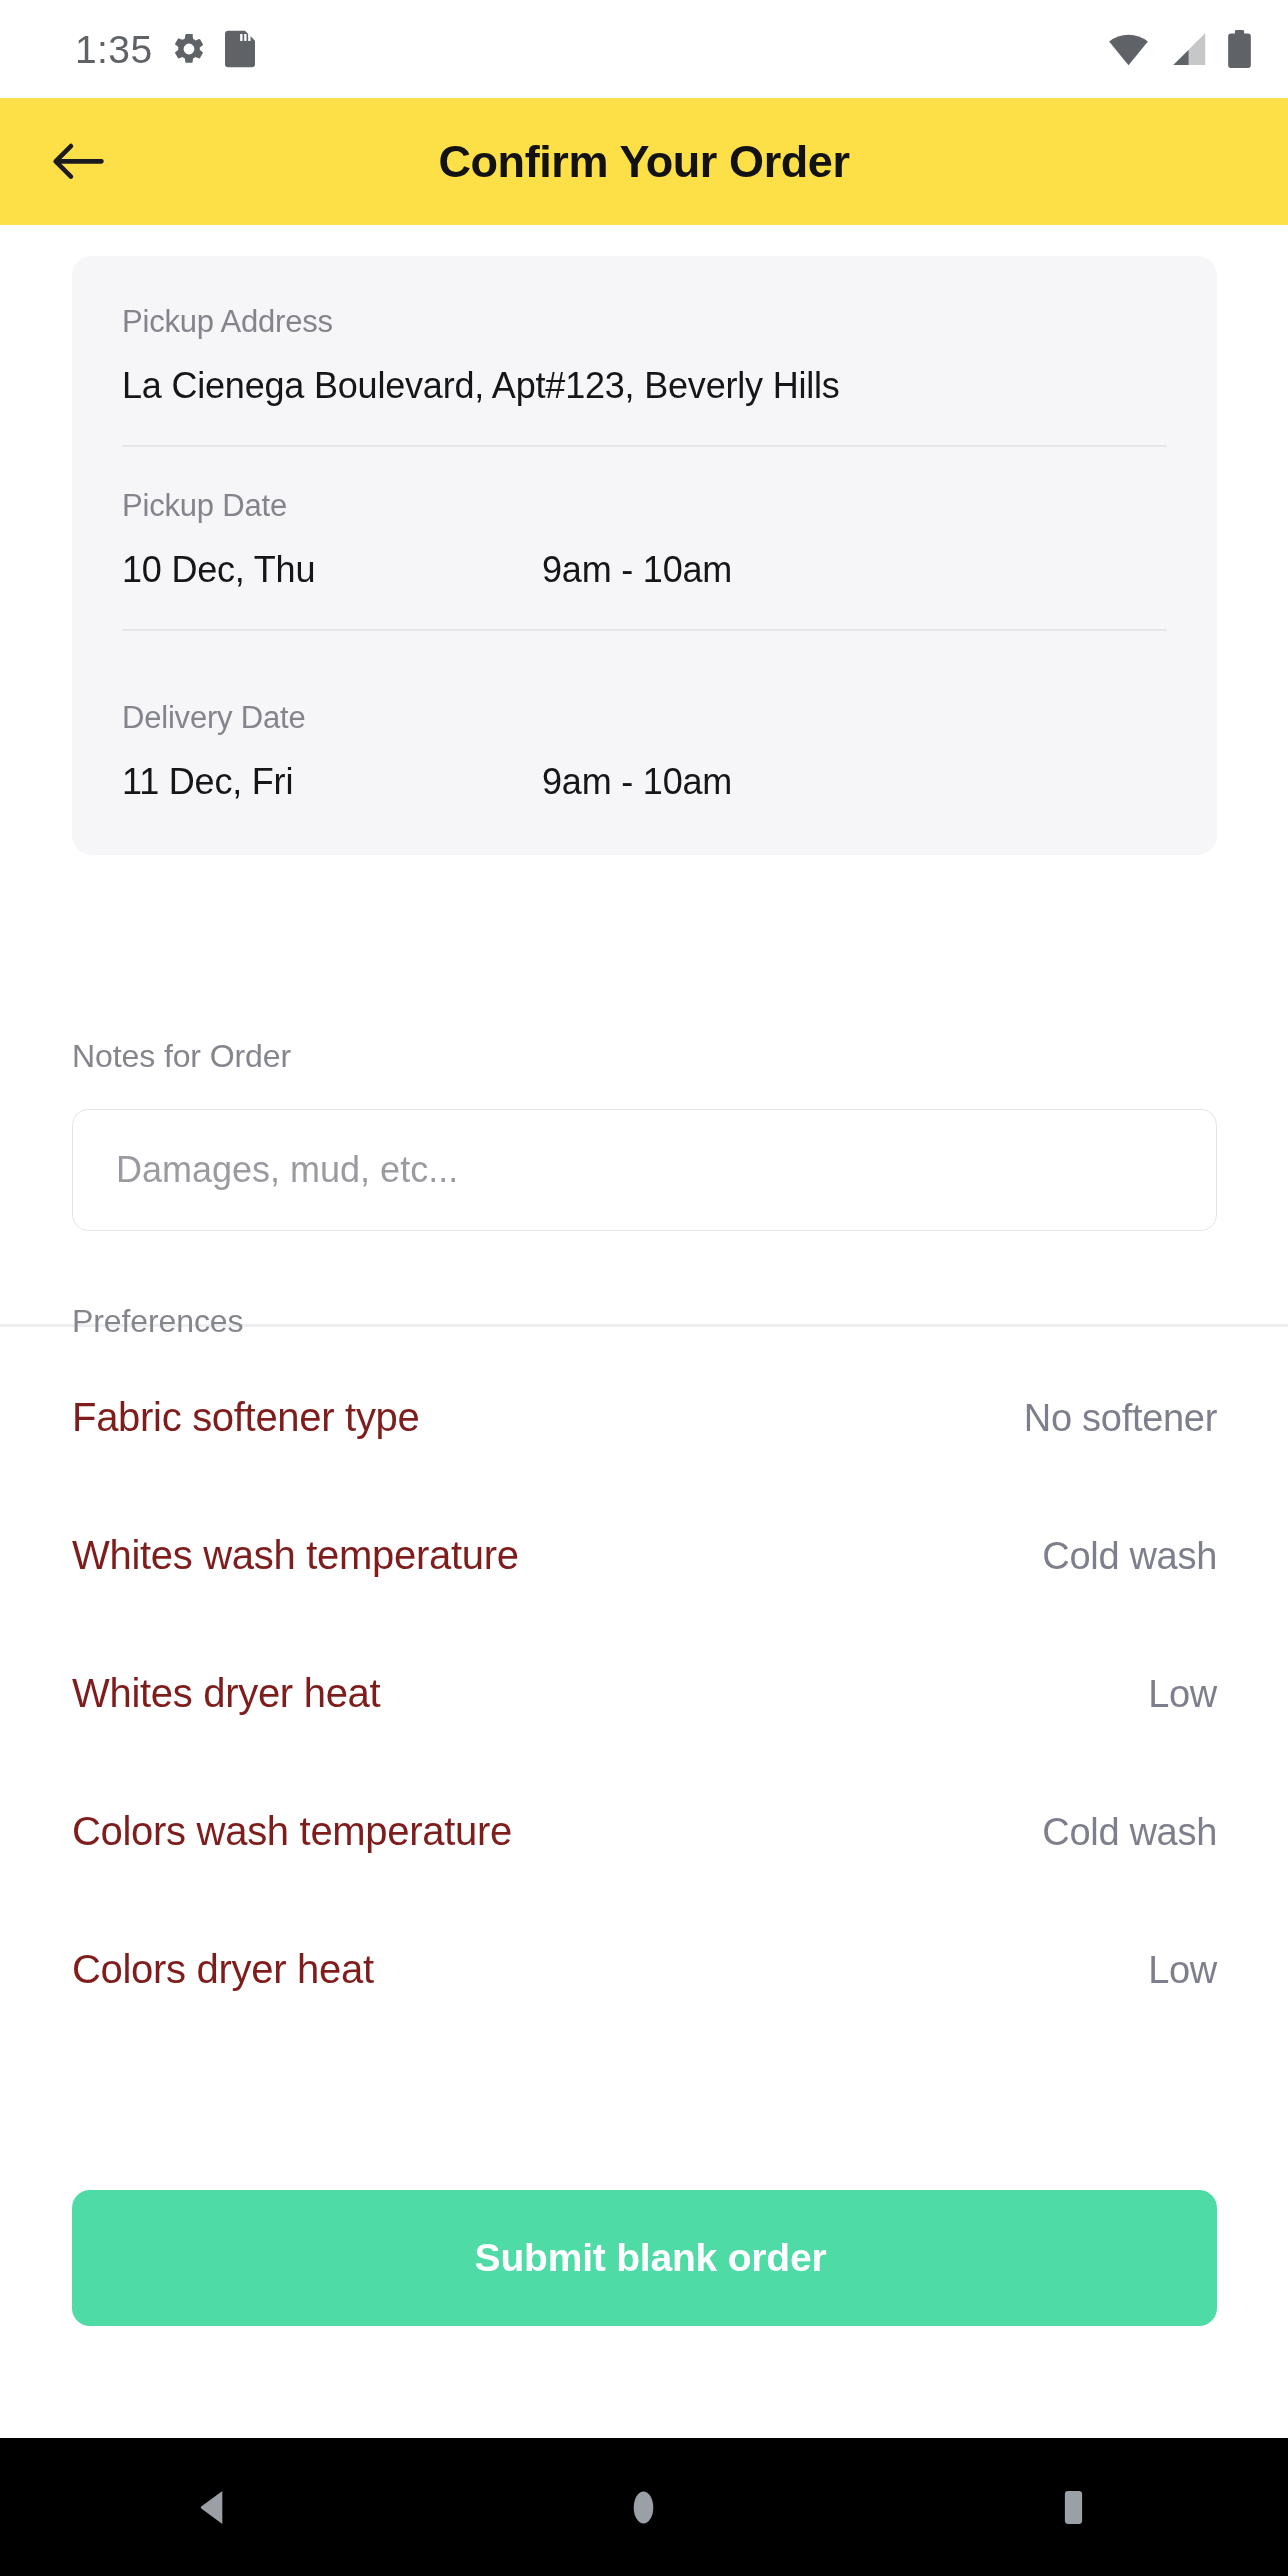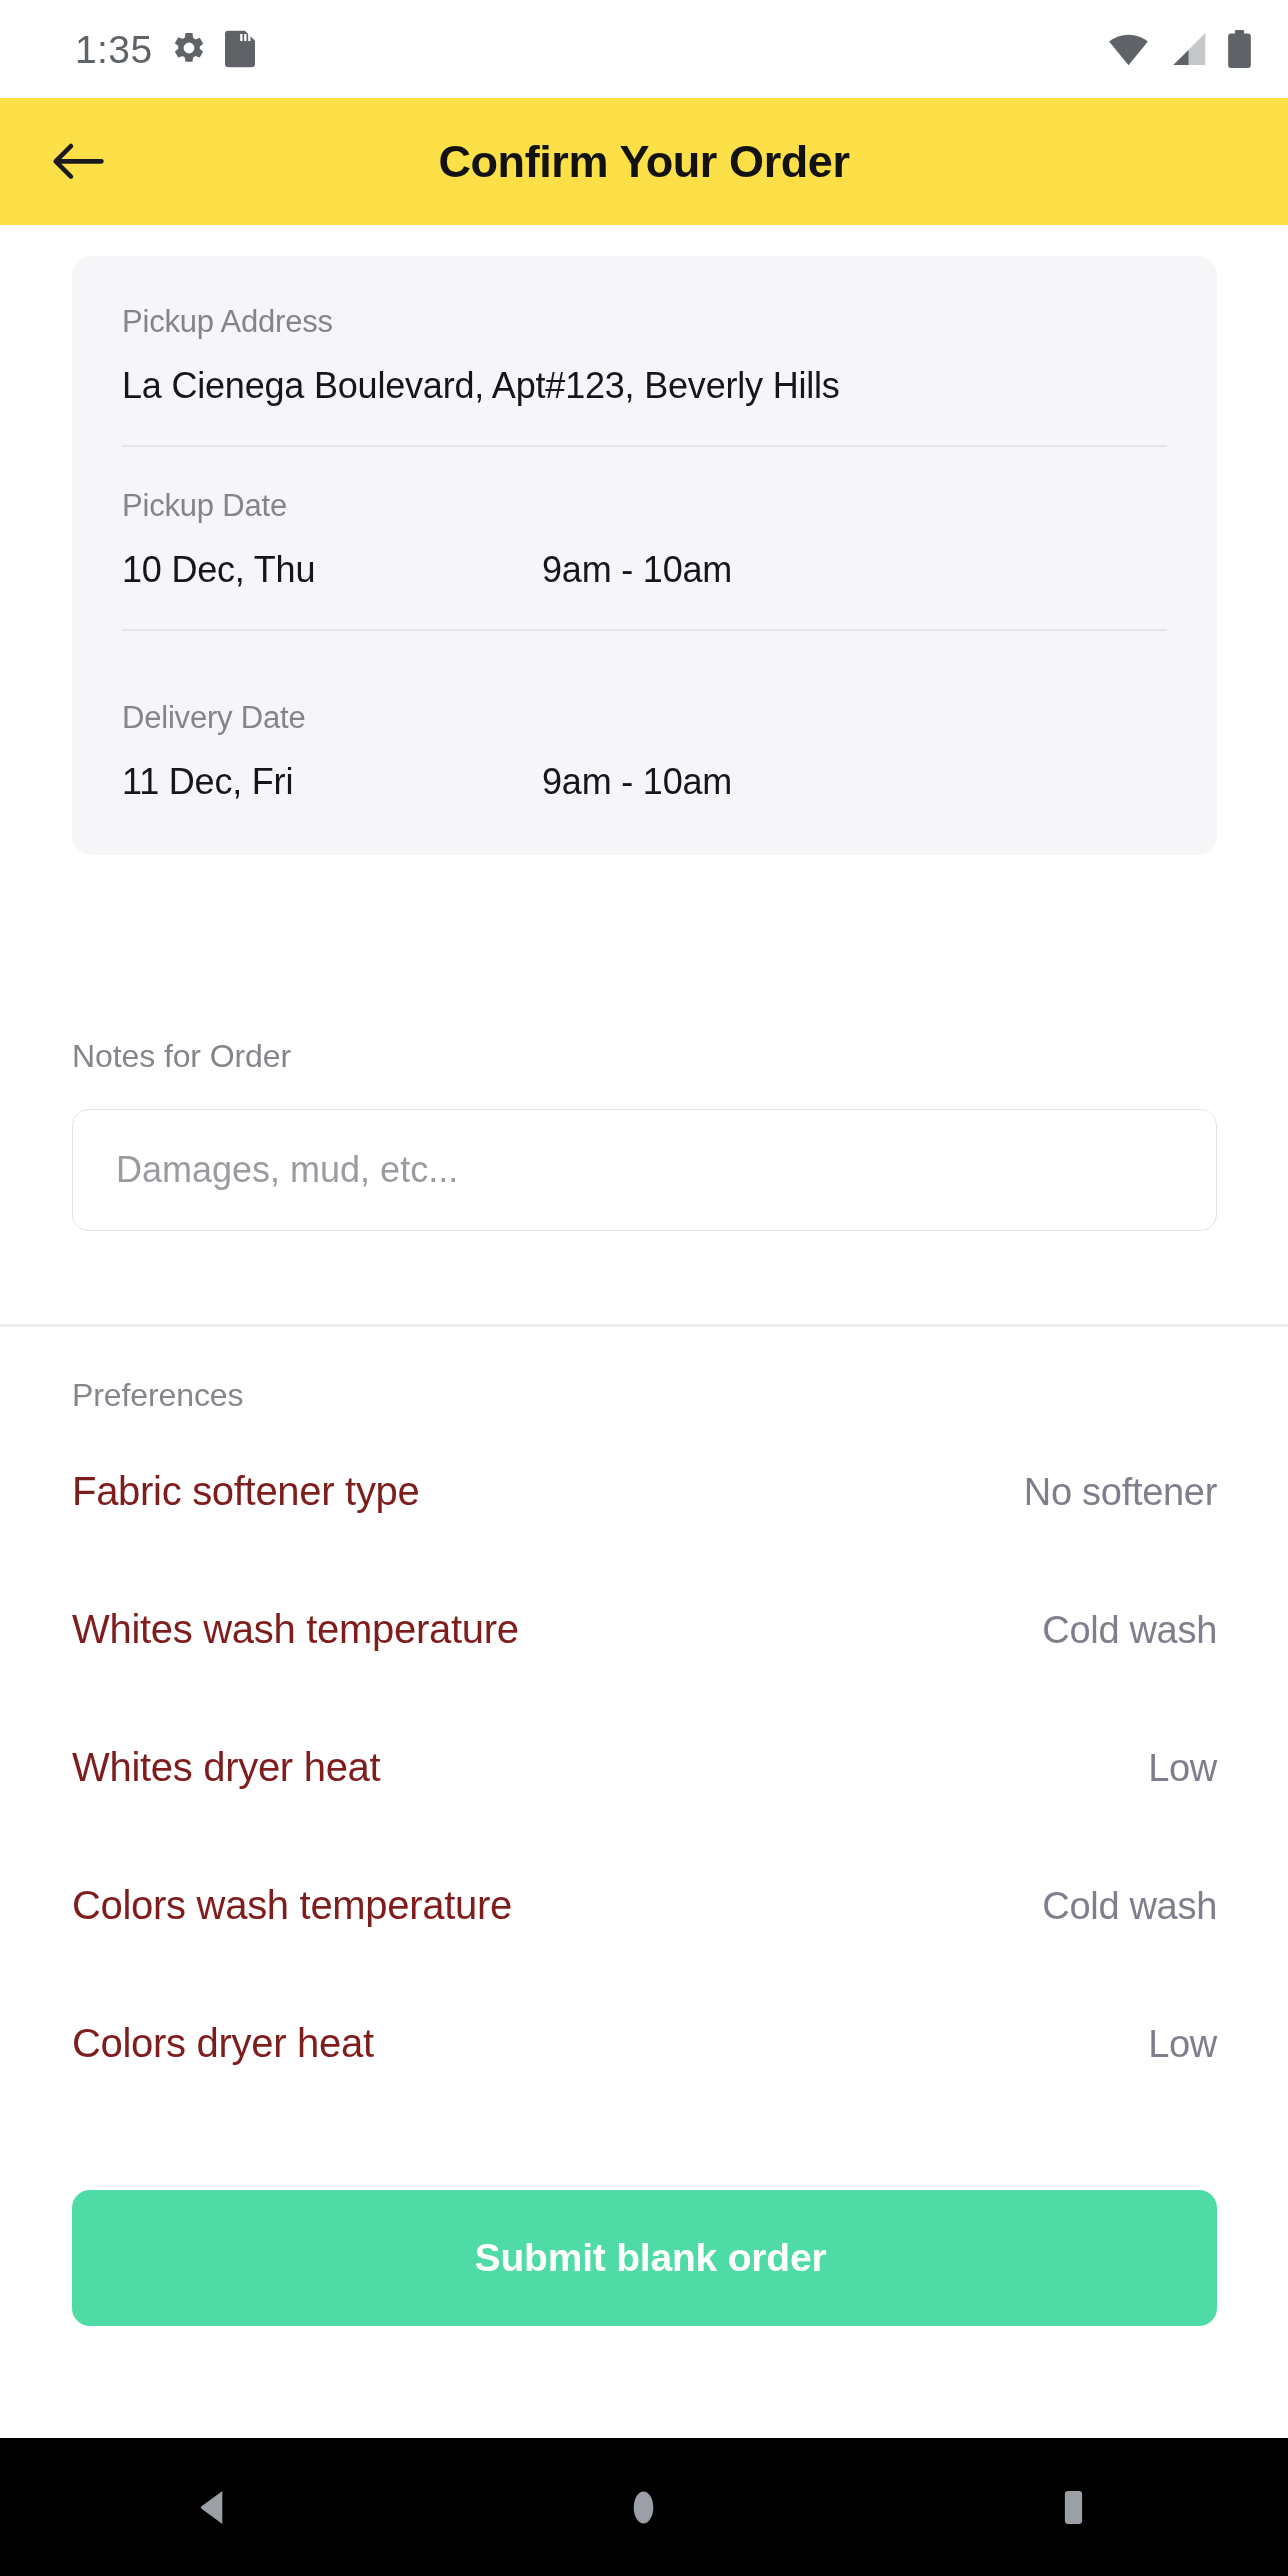--- a/index.html
+++ b/index.html
@@ -26,20 +26,21 @@
     top: 0; left: 0;
     width: 1288px;
     height: 98px;
     display: flex;
     align-items: center;
     padding: 0 36px 0 75px;
     background: #ffffff;
   }
   .status-left {
     display: flex;
+    align-items: center;
     gap: 18px;
   }
   .status-time {
     font-size: 39px;
     font-weight: 400;
     color: #5F6368;
     letter-spacing: 0.4px;
     line-height: 1;
   }
   .status-right {
@@ -152,21 +153,21 @@
     top: 1324px;
     width: 1288px;
     height: 2.7px;
     background: #EDEEF0;
   }
 
   
   .prefs {
     position: absolute;
     left: 72px;
-    top: 1377px;
+    top: 1303px;
     width: 1145px;
   }
   .prefs-caption {
     font-size: 32px;
     font-weight: 400;
     color: #85868D;
     letter-spacing: -0.1px;
     margin-bottom: 55px;
   }
   .pref-row {

